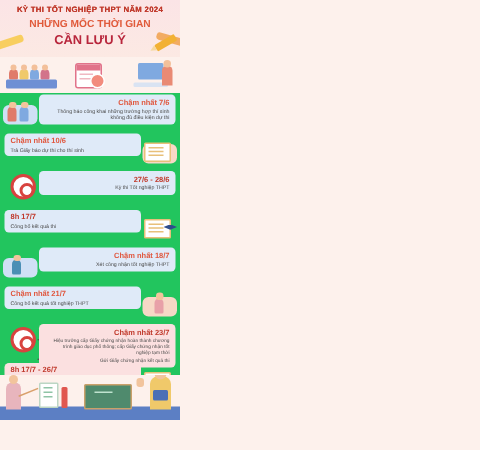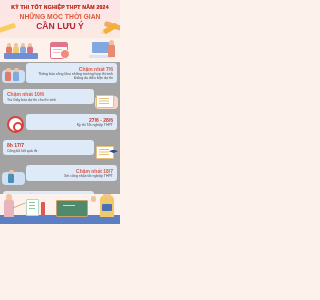--- a/index.html
+++ b/index.html
@@ -1,21 +1,21 @@
 <!DOCTYPE html>
 <html><head>
 <meta charset="utf-8">
 <style>
   html,body{margin:0;padding:0;}
   body{
     width:120px;height:300px;overflow:hidden;
     font-family:"Liberation Sans",sans-serif;
     background:#fdf1ec;
   }
-  .page{position:relative;width:120px;height:224px;overflow:hidden;background:#a3a3a3;}
+  .page{position:relative;width:120px;height:280px;overflow:hidden;background:#22c55e;}
 
   
   .header{position:relative;height:38px;background:linear-gradient(180deg,#fbe4e6 0%,#fce9e3 100%);
           padding-top:4px;box-sizing:border-box;overflow:hidden;}
   .h-line1{font-size:5.2px;font-weight:bold;color:#c0392b;text-align:center;letter-spacing:.2px;
            line-height:7px;text-shadow:0 0 0 #c0392b;}
   .h-line2{font-size:6.8px;font-weight:bold;color:#e05a3a;text-align:center;line-height:9px;margin-top:1px;}
   .h-line3{font-size:8.6px;font-weight:bold;color:#b8263c;text-align:center;line-height:11px;}
   .rib{position:absolute;width:22px;height:5px;background:#f7c948;border-radius:2px;opacity:.85;}
   .rib.l{left:-6px;top:26px;transform:rotate(-18deg);}

